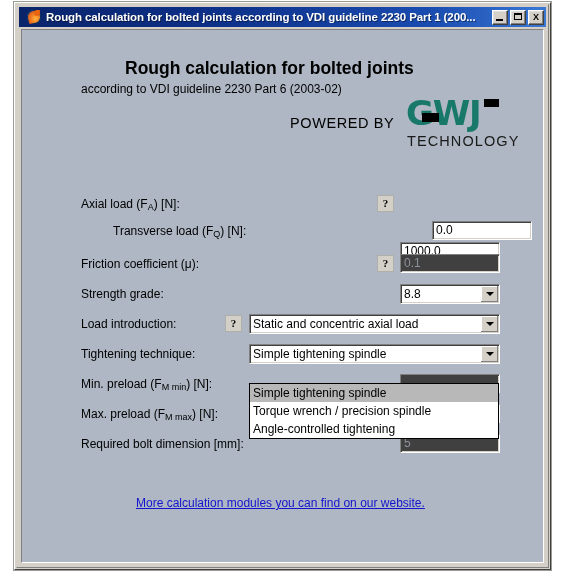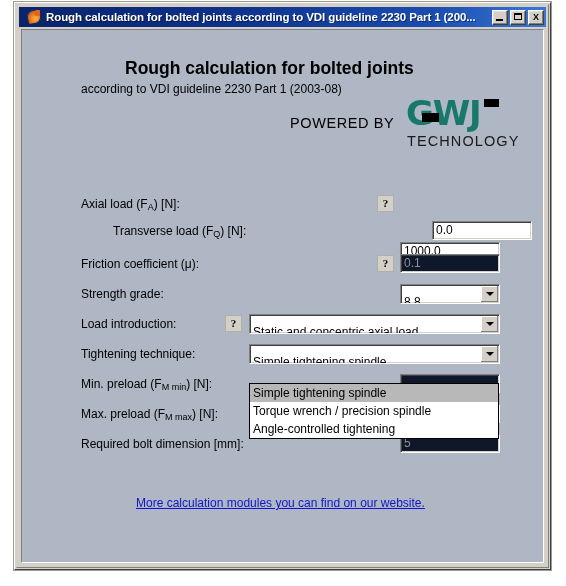--- a/index.html
+++ b/index.html
@@ -251,36 +251,36 @@
     box-shadow: inset 1px 1px 0 #404040, inset -1px -1px 0 #d4d0c8;
     box-sizing: border-box;
     font-size: 12px;
     color: #000;
     padding: 0 2px 0 3px;
     line-height: 17px;
     white-space: nowrap;
     overflow: hidden;
   }
   .field.disabled {
-    background: #0f172a;
+    background: #404040;
     color: #8d9199;
   }
   .combo {
     position: absolute;
     top: 0px;
     height: 20px;
     background: #ffffff;
     border: 1px solid #808080;
     border-right-color: #ffffff;
     border-bottom-color: #ffffff;
     box-shadow: inset 1px 1px 0 #404040, inset -1px -1px 0 #d4d0c8;
     box-sizing: border-box;
     font-size: 12px;
     color: #000;
-    padding: 8px 22px 0 3px;
+    padding: 0 22px 0 3px;
     line-height: 18px;
     white-space: nowrap;
     overflow: hidden;
     cursor: default;
   }
   .combo-arrow {
     position: absolute;
     right: 1px; top: 1px;
     width: 17px; height: 16px;
     background: #d4d0c8;
@@ -355,21 +355,21 @@
           </div>
         <div class="tbtn">
             <span class="glyph">X</span>
           </div>
       </div>
     </div>
 
     <div id="client">
 
       <div id="heading">Rough calculation for bolted joints</div>
-      <div id="subheading">according to VDI guideline 2230 Part 1 (2003-08)</div>
+      <div id="subheading">according to VDI guideline 2230 Part 6 (2003-02)</div>
 
       <div id="powered-by">POWERED BY</div>
 
       <div id="logo">
         <div id="logo-mark">
           <span>GWJ</span>
           <span class="logo-blk" id="blk1"></span>
           <span class="logo-blk" id="blk2"></span>
         </div>
         <div id="logo-word">TECHNOLOGY</div>

